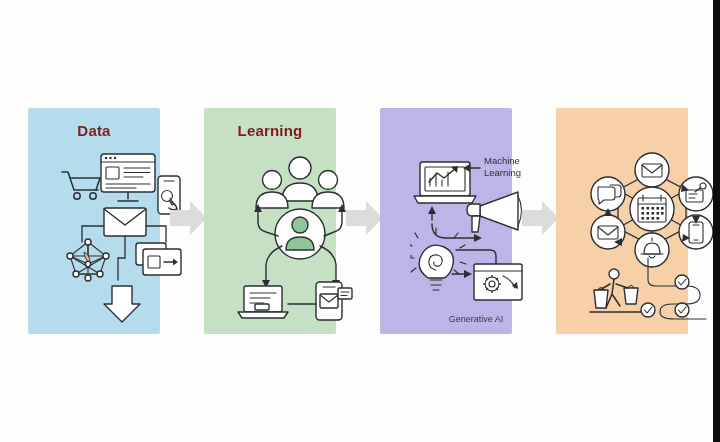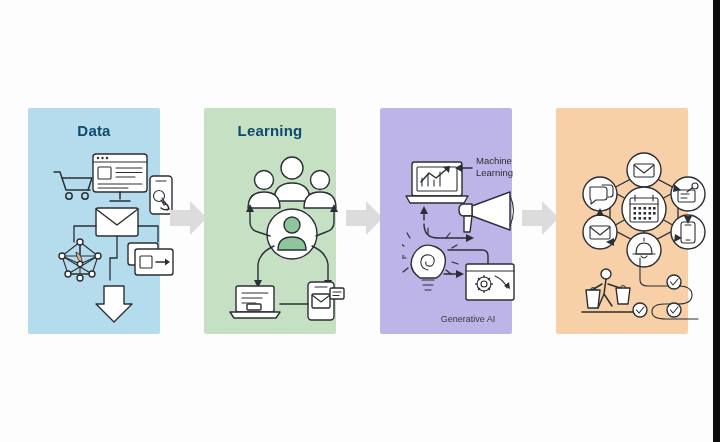--- a/index.html
+++ b/index.html
@@ -25,26 +25,26 @@
     width:132px;
     height:226px;
     border-radius:2px;
   }
   .panel-title{
     position:absolute;
     top:14px;left:0;width:100%;
     text-align:center;
     font-size:15px;
     font-weight:600;
-    color:#0c4a6e;
+    color:#7f1d1d;
     letter-spacing:.2px;
   }
   .panel-art{
     position:absolute;
-    top:38px;left:8px;width:132px;height:186px;padding-left:14px;
+    top:38px;left:16px;width:132px;height:186px;padding-left:14px;
   }
   .panel-art svg{display:block;width:132px;height:186px;}
   .conn{
     position:absolute;
     top:196px;
     width:44px;height:44px;
   }
   .conn svg{display:block;width:44px;height:44px;}
   .ink{fill:none;stroke:#2b2f33;stroke-width:1.5;stroke-linecap:round;stroke-linejoin:round;}
   .ink-thin{fill:none;stroke:#2b2f33;stroke-width:1.1;stroke-linecap:round;stroke-linejoin:round;}

